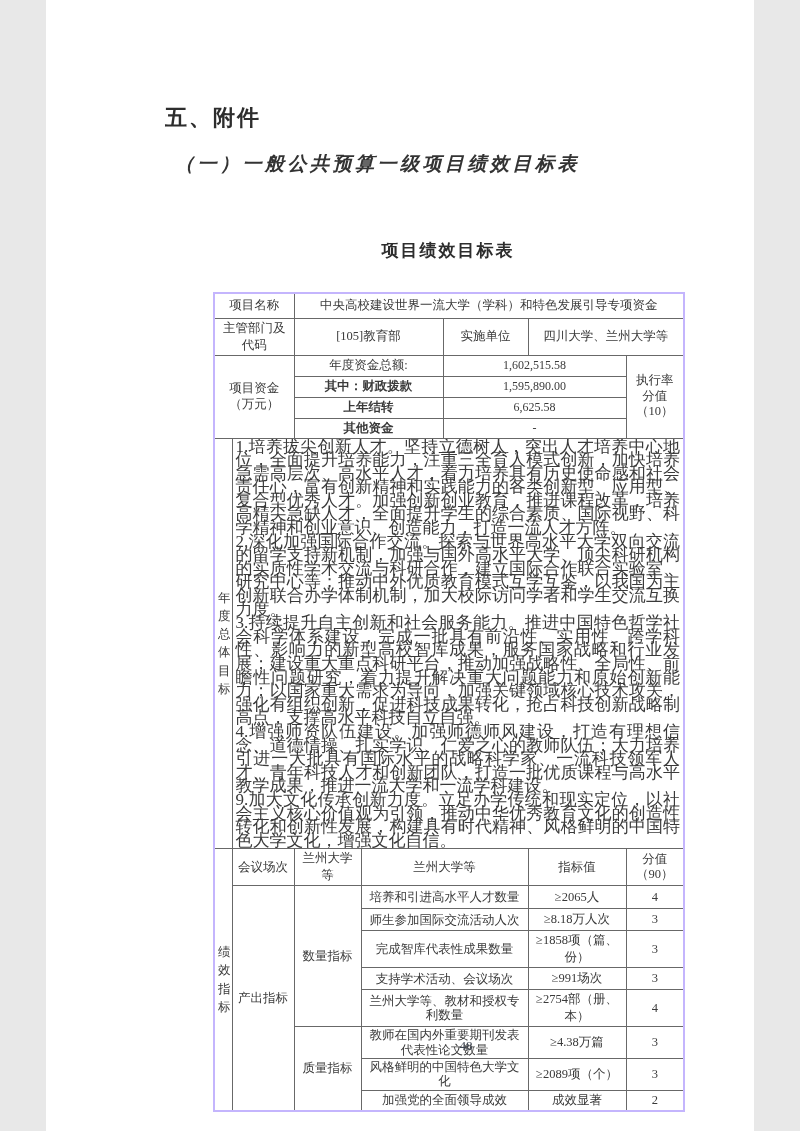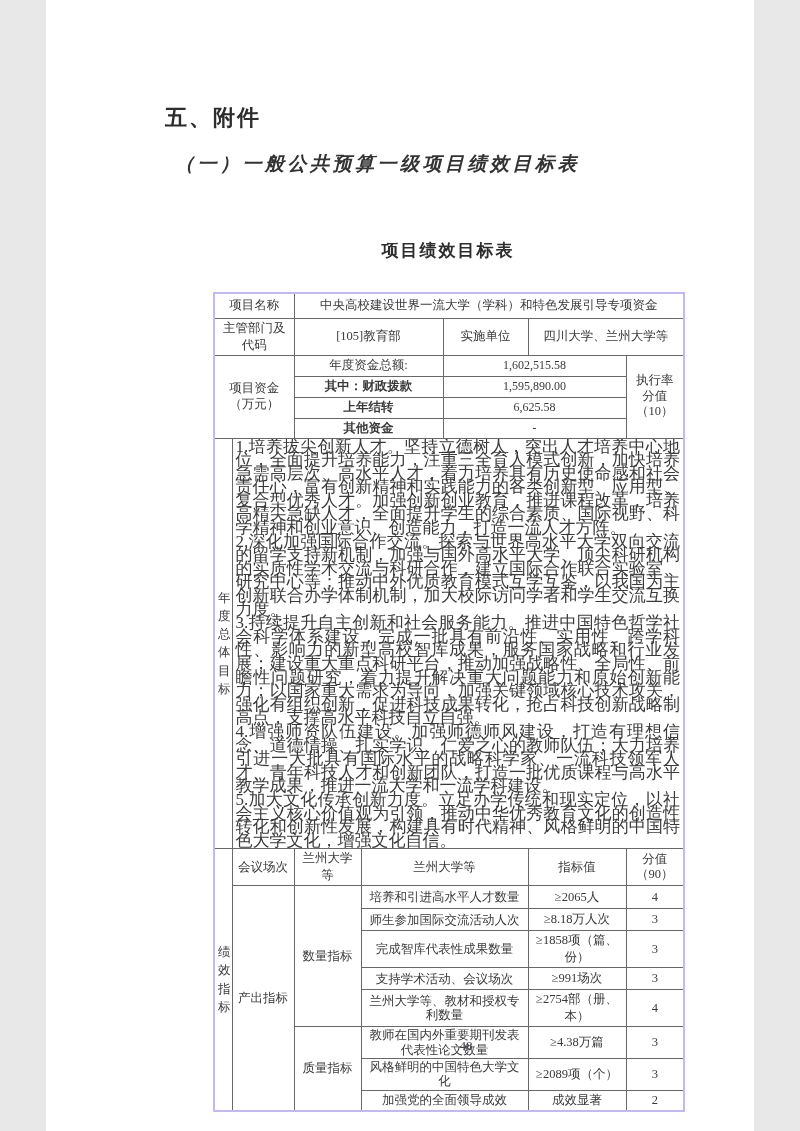--- a/index.html
+++ b/index.html
@@ -118,21 +118,21 @@
 度
 总
 体
 目
 标</td>
       <td colspan="6" class="goal">
         <p>1.培养拔尖创新人才。坚持立德树人，突出人才培养中心地位，全面提升培养能力，注重三全育人模式创新，加快培养急需高层次、高水平人才，着力培养具有历史使命感和社会责任心，富有创新精神和实践能力的各类创新型、应用型、复合型优秀人才。加强创新创业教育，推进课程改革，培养高精尖急缺人才，全面提升学生的综合素质、国际视野、科学精神和创业意识、创造能力，打造一流人才方阵。</p>
         <p>2.深化加强国际合作交流。探索与世界高水平大学双向交流的留学支持新机制，加强与国外高水平大学、顶尖科研机构的实质性学术交流与科研合作，建立国际合作联合实验室、研究中心等；推动中外优质教育模式互学互鉴，以我国为主创新联合办学体制机制，加大校际访问学者和学生交流互换力度。</p>
         <p>3.持续提升自主创新和社会服务能力。推进中国特色哲学社会科学体系建设，完成一批具有前沿性、实用性、跨学科性、影响力的新型高校智库成果，服务国家战略和行业发展；建设重大重点科研平台，推动加强战略性、全局性、前瞻性问题研究，着力提升解决重大问题能力和原始创新能力；以国家重大需求为导向，加强关键领域核心技术攻关，强化有组织创新，促进科技成果转化，抢占科技创新战略制高点，支撑高水平科技自立自强。</p>
         <p>4.增强师资队伍建设。加强师德师风建设，打造有理想信念、道德情操、扎实学识、仁爱之心的教师队伍；大力培养引进一大批具有国际水平的战略科学家、一流科技领军人才、青年科技人才和创新团队，打造一批优质课程与高水平教学成果，推进一流大学和一流学科建设。</p>
-        <p>5.加大文化传承创新力度。立足办学传统和现实定位，以社会主义核心价值观为引领，推动中华优秀教育文化的创造性转化和创新性发展，构建具有时代精神、风格鲜明的中国特色大学文化，增强文化自信。</p>
+        <p>9.加大文化传承创新力度。立足办学传统和现实定位，以社会主义核心价值观为引领，推动中华优秀教育文化的创造性转化和创新性发展，构建具有时代精神、风格鲜明的中国特色大学文化，增强文化自信。</p>
       </td>
     </tr>
 
     <tr style="height:29px">
       <td rowspan="9" class="vlabel">绩
 效
 指
 标</td>
       <td>会议场次</td>
       <td>兰州大学等</td>

